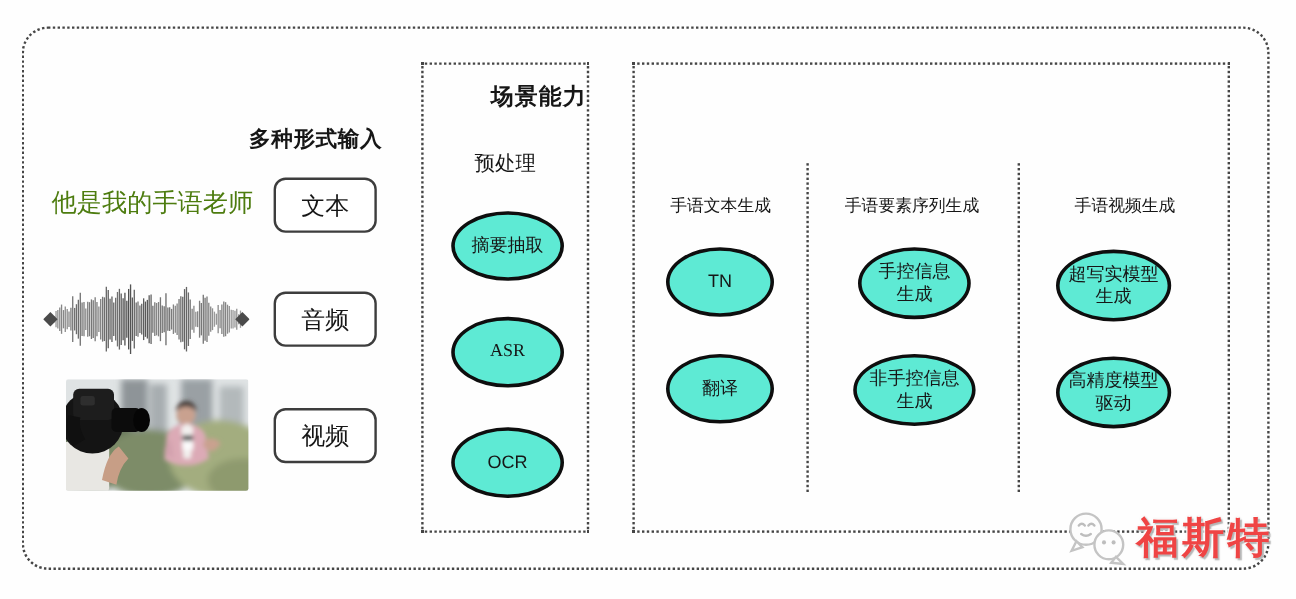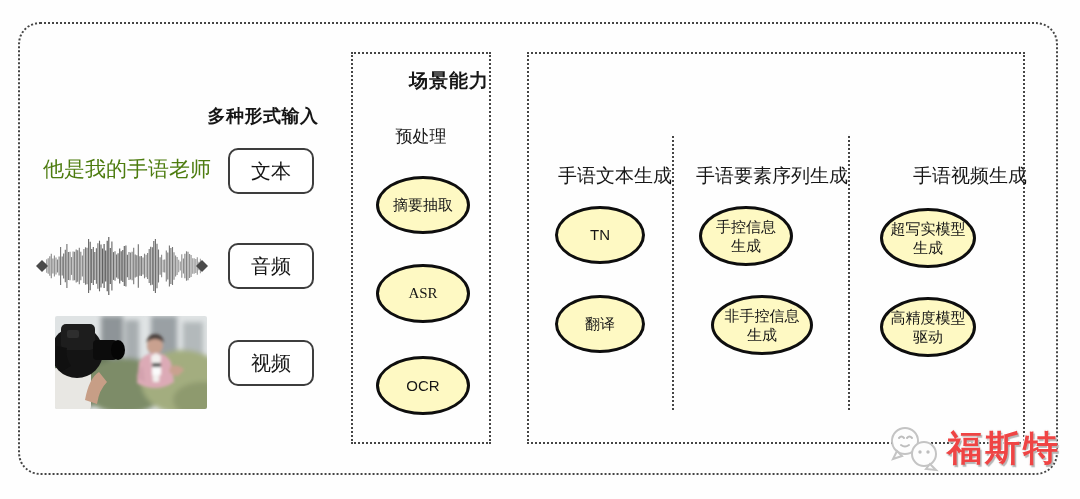--- a/index.html
+++ b/index.html
@@ -22,23 +22,23 @@
                  border-radius:2px; overflow:hidden; }
 
   
   .dashed-box { position:absolute; top:52px; border:2px dotted #454545; background:transparent; }
   .scene-box { left:351px; width:140px; height:392px; }
   .core-box  { left:527px; width:498px; height:392px; }
   .box-title { position:absolute; left:0; right:0; top:14px; text-align:right;
                font-size:19px; font-weight:bold; letter-spacing:1px; }
   .scene-subtitle { position:absolute; left:0; right:0; top:71px; text-align:center; font-size:17px; }
   .v-divider { position:absolute; top:82px; height:274px; width:0; border-left:2px dotted #454545; }
-  .col-header { position:absolute; top:109px; text-align:right; font-size:19px; }
-
-  .ellipse { position:absolute; border:3px solid #0e0e0e; border-radius:50%; background:#fef9c3;
+  .col-header { position:absolute; top:109px; text-align:center; font-size:14px; }
+
+  .ellipse { position:absolute; border:3px solid #0e0e0e; border-radius:50%; background:#5eead4;
              display:flex; flex-direction:column; align-items:center; justify-content:center;
              text-align:center; font-size:15px; line-height:1.3; }
 
   
   .watermark { position:absolute; left:884px; top:424px; display:flex; align-items:center;
                gap:5px; z-index:6; }
   .wm-text { font-size:35px; font-weight:bold; letter-spacing:3px; color:#ef4444;
              text-shadow:-1px -1px 1px #ffffff, 1.5px 1.5px 1px #b5b5b5, 0 0 2px #c6c6c6; }
 </style>
 </head>
@@ -234,21 +234,21 @@
     <div class="col-header" style="left:319px; width:179px">手语视频生成</div>
     <div class="col-header" style="left:143px; width:176px">手语要素序列生成</div>
 
     <div class="ellipse" style="left:26px; top:152px; width:90px; height:58px;">
       <span>TN</span>
     </div>
     <div class="ellipse" style="left:26px; top:241px; width:90px; height:58px;">
       <span>翻译</span>
     </div>
 
-    <div class="ellipse" style="left:170px; top:152px; width:94px; height:60px;">
+    <div class="ellipse" style="left:186px; top:152px; width:94px; height:60px;">
       <span>手控信息</span>
       <span>生成</span>
     </div>
     <div class="ellipse" style="left:182px; top:241px; width:102px; height:60px;">
       <span>非手控信息</span>
       <span>生成</span>
     </div>
 
     <div class="ellipse" style="left:351px; top:154px; width:96px; height:60px;">
       <span>超写实模型</span>

